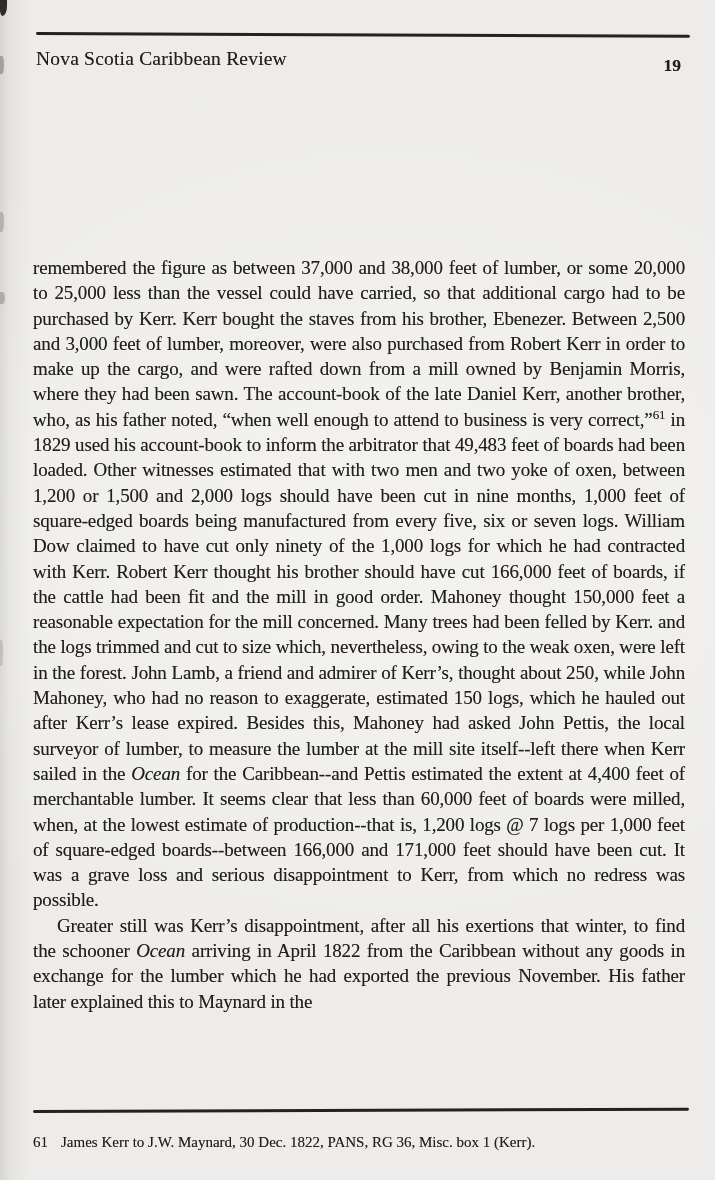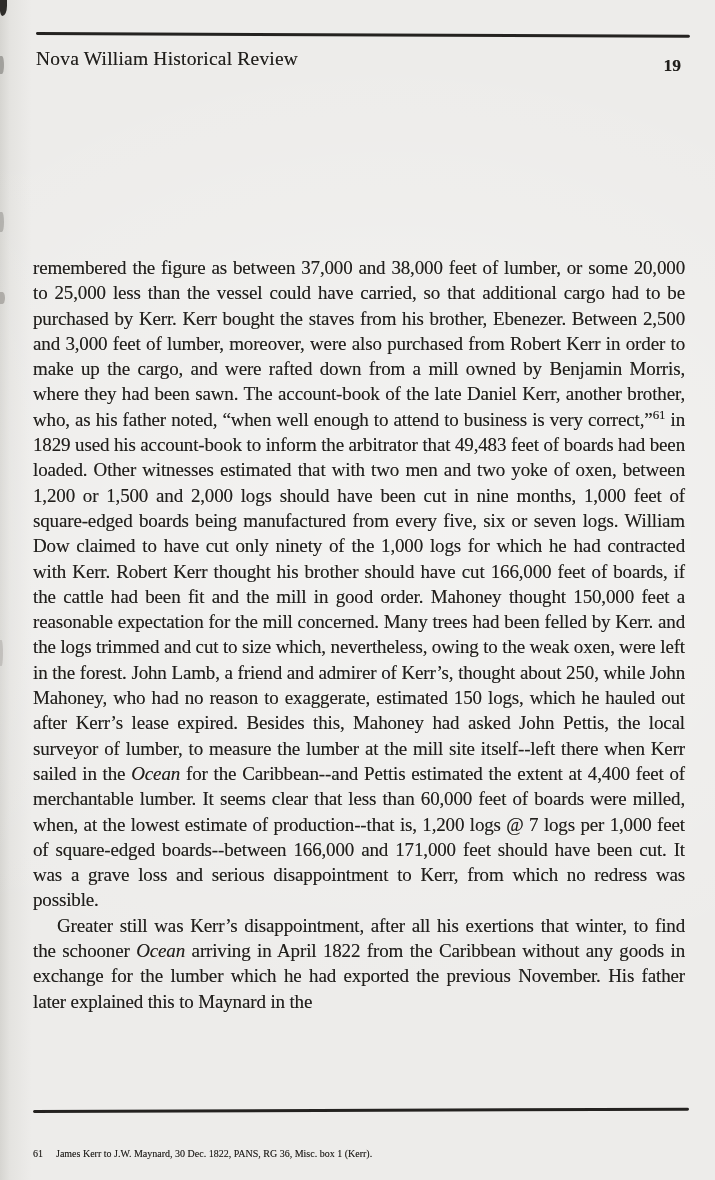--- a/index.html
+++ b/index.html
@@ -59,38 +59,37 @@
   .body-text sup { font-size: 13px; line-height: 0; vertical-align: super; }
 
   .footer-rule {
     position: absolute; left: 33px; top: 1110px; width: 656px; height: 3px;
     background: var(--color-rule);
     transform: rotate(-0.2deg); transform-origin: left center;
     border-radius: 2px;
   }
   .footnote {
     position: absolute; left: 33px; top: 1133px; width: 650px;
-    font-size: 10px; line-height: 18px;
+    font-size: 15px; line-height: 18px;
     text-shadow: 0 0 0.4px rgba(33,31,28,0.5);
-    margin-top: 12px;
   }
   .fn-num { margin-right: 13px; }
 </style>
 </head>
 <body>
 
 <div class="page">
   <div class="artifact a1"></div>
   <div class="artifact a2"></div>
   <div class="artifact a3"></div>
   <div class="artifact a4"></div>
   <div class="artifact a5"></div>
 
   <div class="header-rule"></div>
-  <div class="journal-title">Nova William Historical Review</div>
+  <div class="journal-title">Nova Scotia Caribbean Review</div>
   <div class="page-number">19</div>
 
   <div class="body-text">
     <p class="para"><span>remembered the figure as between 37,000 and 38,000 feet of lumber, or some 20,000 to 25,000 less than the vessel could have carried, so that additional cargo had to be purchased by Kerr. Kerr bought the staves from his brother, Ebenezer. Between 2,500 and 3,000 feet of lumber, moreover, were also purchased from Robert Kerr in order to make up the cargo, and were rafted down from a mill owned by Benjamin Morris, where they had been sawn. The account-book of the late Daniel Kerr, another brother, who, as his father noted, “when well enough to attend to business is very correct,”</span><sup>61</sup><span> in 1829 used his account-book to inform the arbitrator that 49,483 feet of boards had been loaded. Other witnesses estimated that with two men and two yoke of oxen, between 1,200 or 1,500 and 2,000 logs should have been cut in nine months, 1,000 feet of square-edged boards being manufactured from every five, six or seven logs. William Dow claimed to have cut only ninety of the 1,000 logs for which he had contracted with Kerr. Robert Kerr thought his brother should have cut 166,000 feet of boards, if the cattle had been fit and the mill in good order. Mahoney thought 150,000 feet a reasonable expectation for the mill concerned. Many trees had been felled by Kerr. and the logs trimmed and cut to size which, nevertheless, owing to the weak oxen, were left in the forest. John Lamb, a friend and admirer of Kerr’s, thought about 250, while John Mahoney, who had no reason to exaggerate, estimated 150 logs, which he hauled out after Kerr’s lease expired. Besides this, Mahoney had asked John Pettis, the local surveyor of lumber, to measure the lumber at the mill site itself--left there when Kerr sailed in the </span><span style="font-style: italic;">Ocean</span><span> for the Caribbean--and Pettis estimated the extent at 4,400 feet of merchantable lumber. It seems clear that less than 60,000 feet of boards were milled, when, at the lowest estimate of production--that is, 1,200 logs @ 7 logs per 1,000 feet of square-edged boards--between 166,000 and 171,000 feet should have been cut. It was a grave loss and serious disappointment to Kerr, from which no redress was possible.</span></p>
     <p class="para indented"><span>Greater still was Kerr’s disappointment, after all his exertions that winter, to find the schooner </span><span style="font-style: italic;">Ocean</span><span> arriving in April 1822 from the Caribbean without any goods in exchange for the lumber which he had exported the previous November. His father later explained this to Maynard in the</span></p>
   </div>
 
   <div class="footer-rule"></div>
   <div class="footnote">
     <span class="fn-num">61</span><span class="fn-text">James Kerr to J.W. Maynard, 30 Dec. 1822, PANS, RG 36, Misc. box 1 (Kerr).</span>

